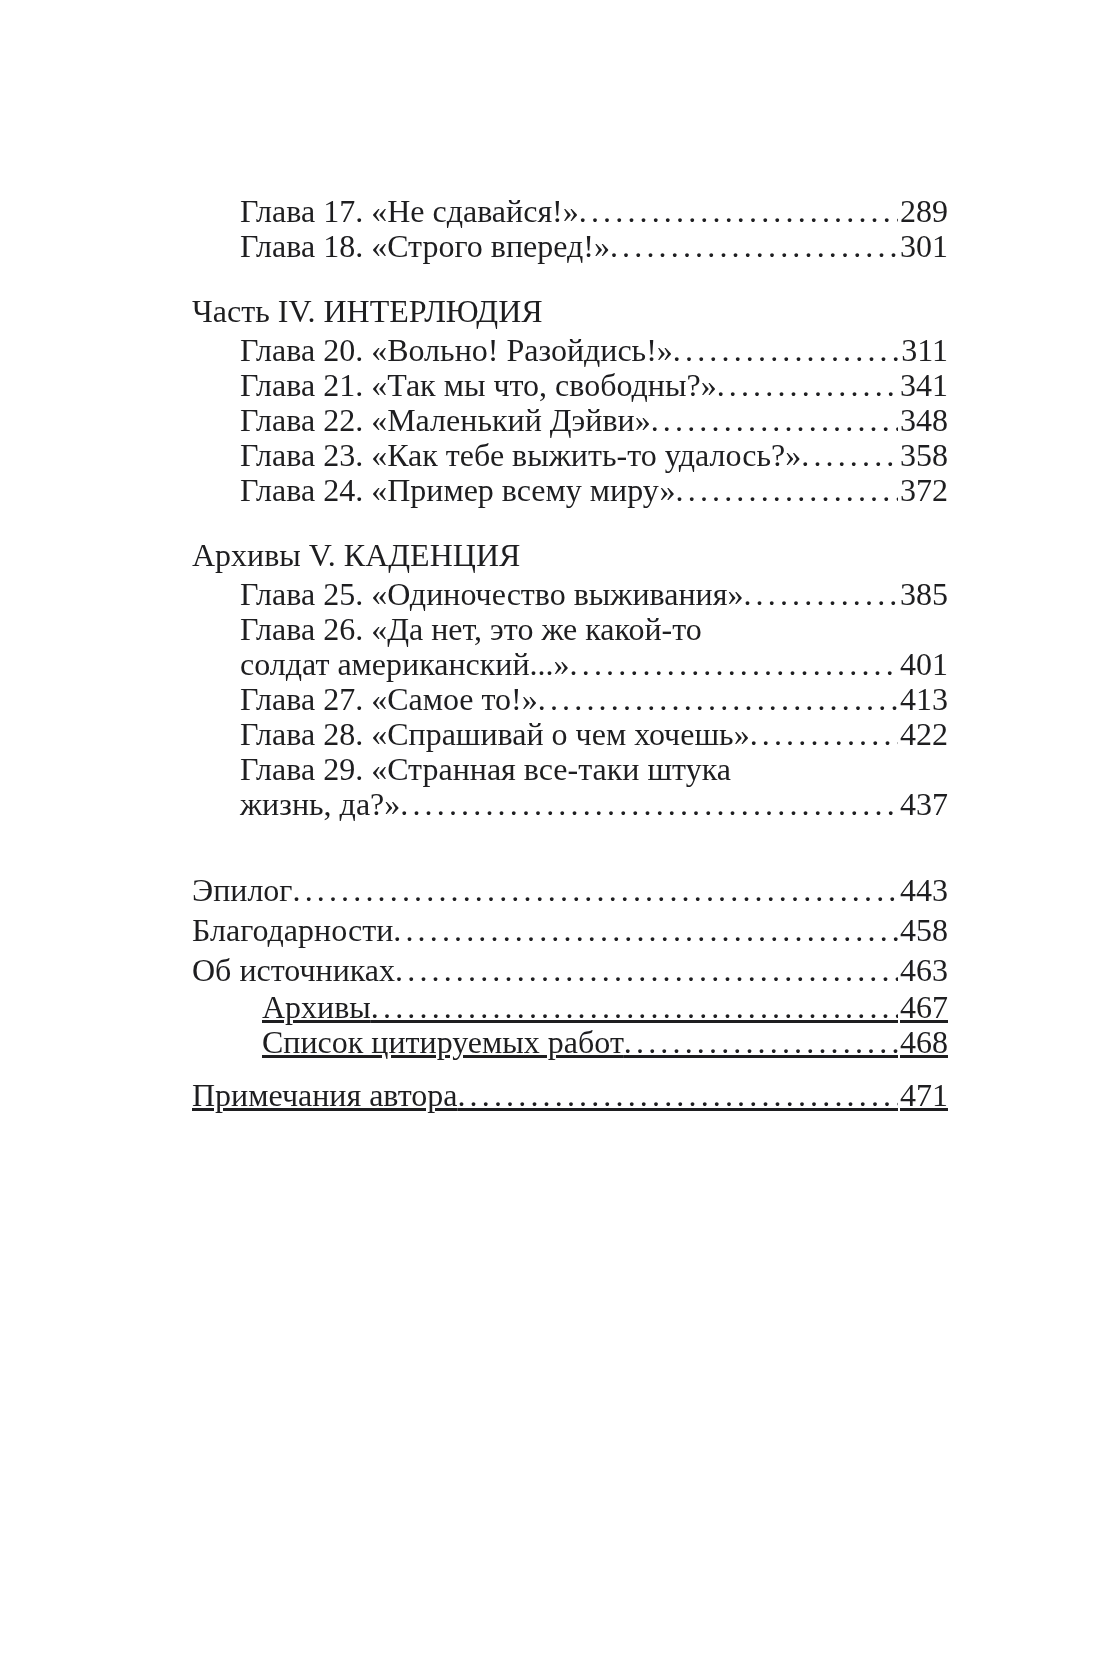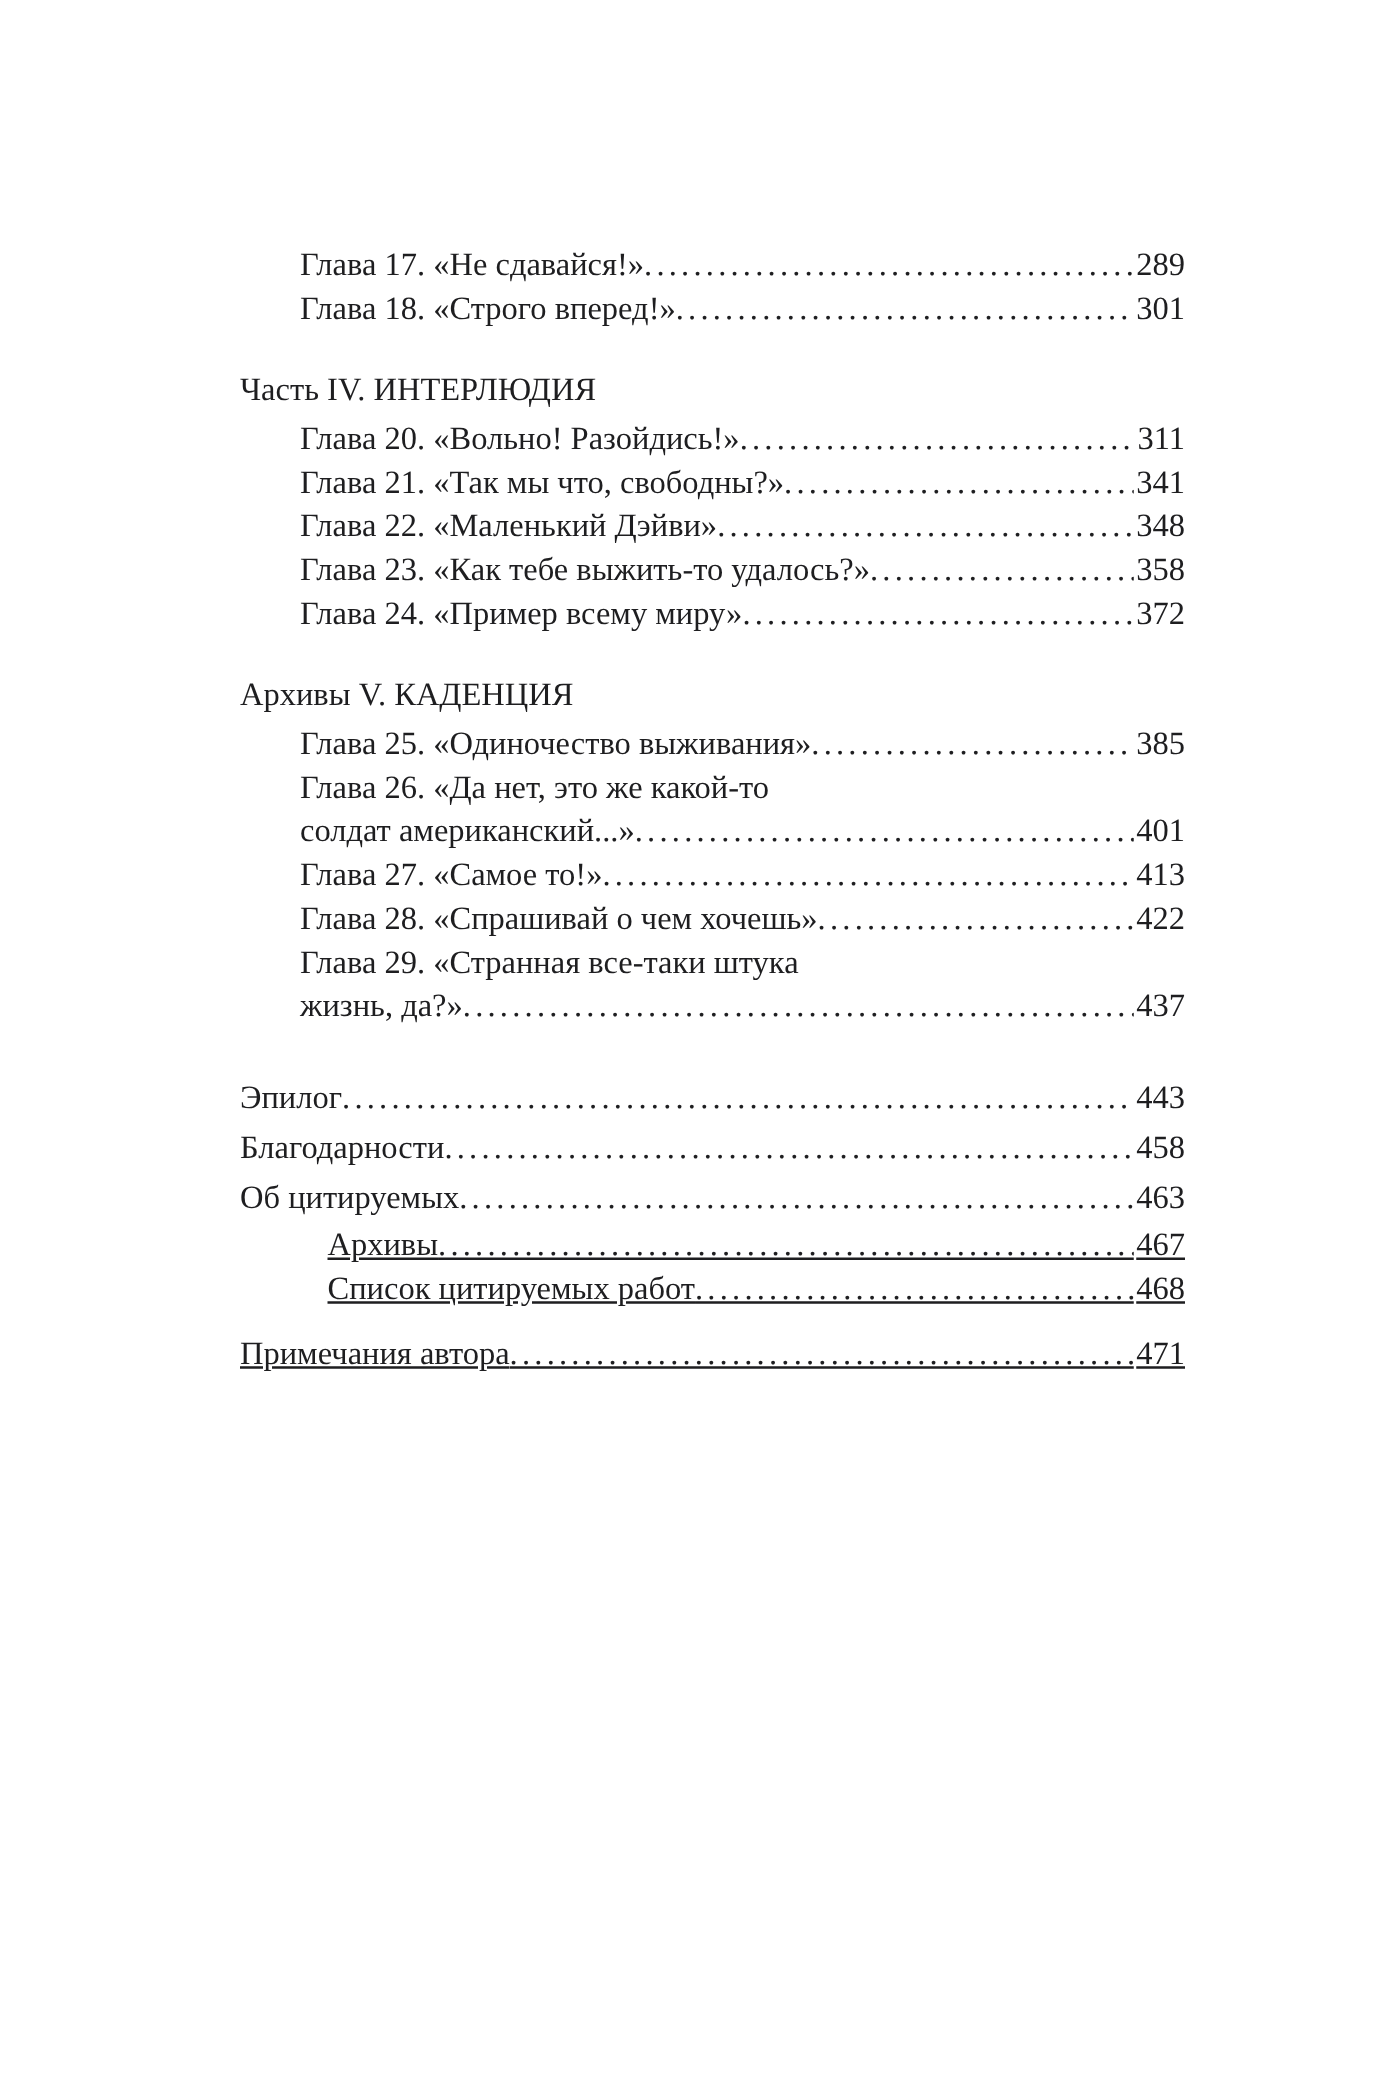--- a/index.html
+++ b/index.html
@@ -12,40 +12,40 @@
     position: relative;
     width: 1100px; height: 1669px;
     background: #ffffff;
     color: #1e1e20;
     overflow: hidden;
   }
   .toc {
     position: absolute;
     left: 192px; top: 194px;
     width: 756px;
-    font-size: 26px;
+    font-size: 32px;
     font-weight: 400;
   }
   .row {
     display: flex;
     align-items: baseline;
     height: 35px;
     line-height: 35px;
   }
   .back-row { height: 40px; line-height: 40px; }
   .lvl-chapter { padding-left: 48px; }
   .lvl-sub { padding-left: 70px; text-decoration: underline; }
   .lvl-top { padding-left: 0; }
   .part-heading {
     height: 35px; line-height: 35px;
     margin-bottom: 4px;
     white-space: nowrap;
   }
   .block-part { margin-top: 30px; }
-  .block-backmatter { margin-top: 36px; }
+  .block-backmatter { margin-top: 48px; }
   .block-notes { margin-top: 15px; text-decoration: underline; }
   .label { white-space: nowrap; flex: 0 0 auto; }
   .leader {
     flex: 1 1 auto;
     overflow: hidden;
     white-space: nowrap;
     min-width: 10px;
   }
   .leader::after {
     content: "..........................................................................................................................................................";
@@ -137,21 +137,21 @@
           <span class="label">Эпилог</span>
           <span class="leader"></span>
           <span class="pagenum">443</span>
         </div>
         <div class="row lvl-top back-row">
           <span class="label">Благодарности</span>
           <span class="leader"></span>
           <span class="pagenum">458</span>
         </div>
         <div class="row lvl-top back-row">
-          <span class="label">Об цитируемых</span>
+          <span class="label">Об источниках</span>
           <span class="leader"></span>
           <span class="pagenum">463</span>
         </div>
       </div>
       <div class="block block-sources-sub">
         <div class="row lvl-sub">
           <span class="label">Архивы</span>
           <span class="leader"></span>
           <span class="pagenum">467</span>
         </div>

